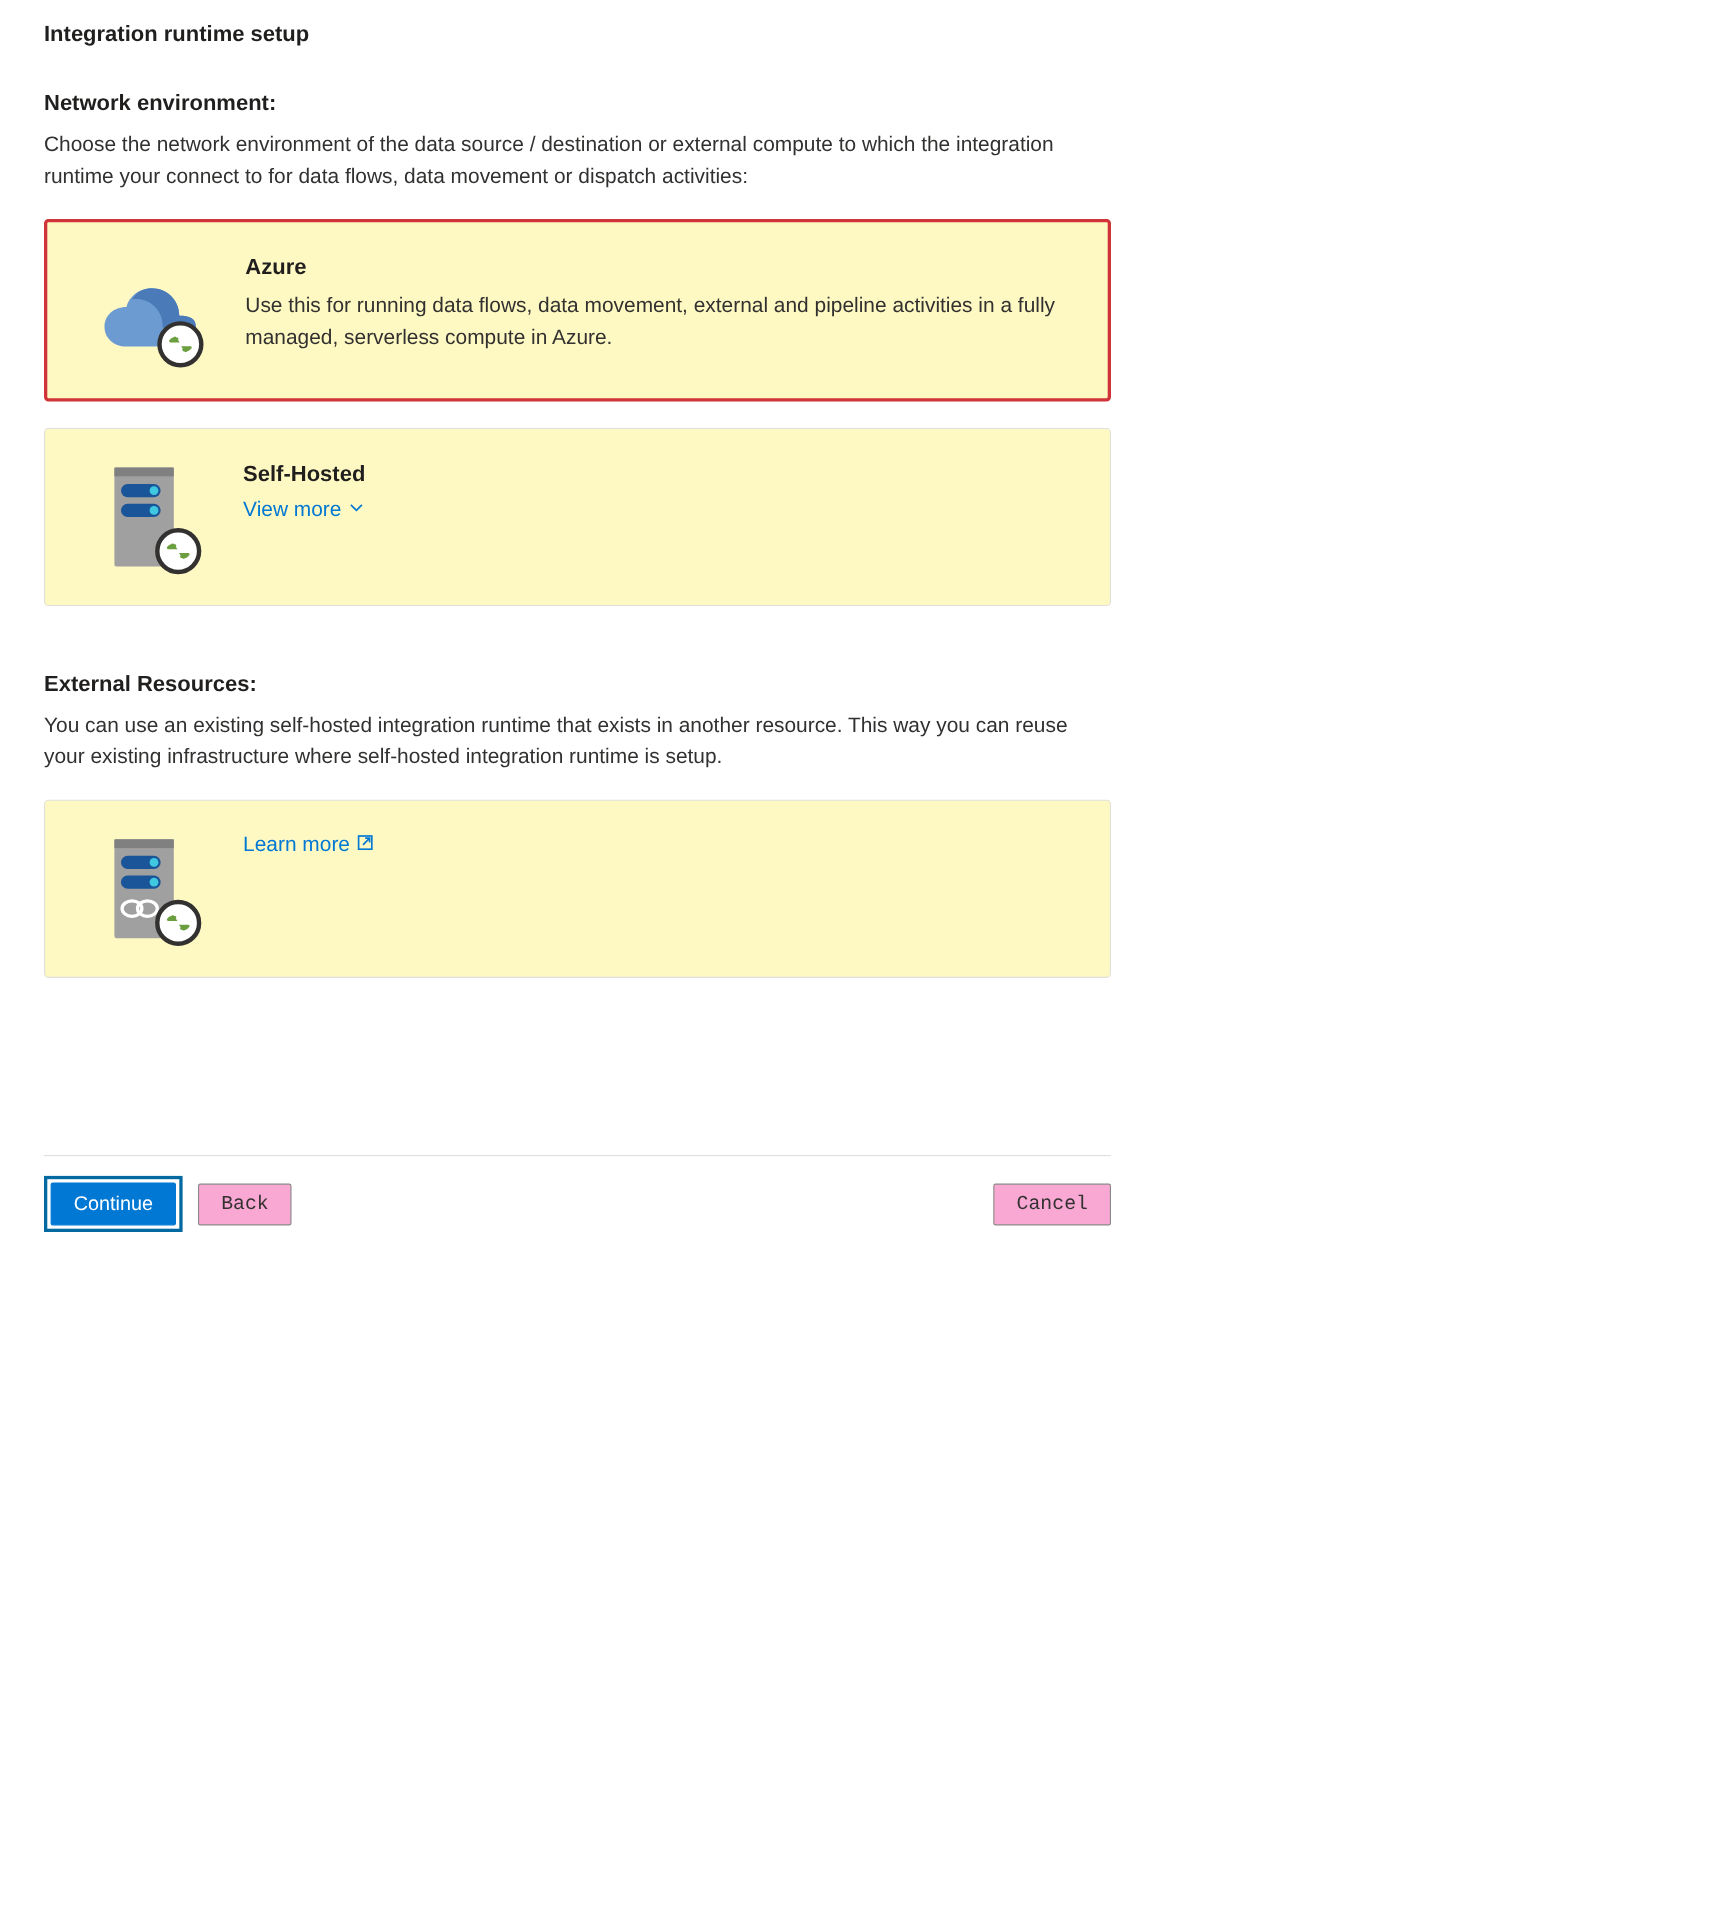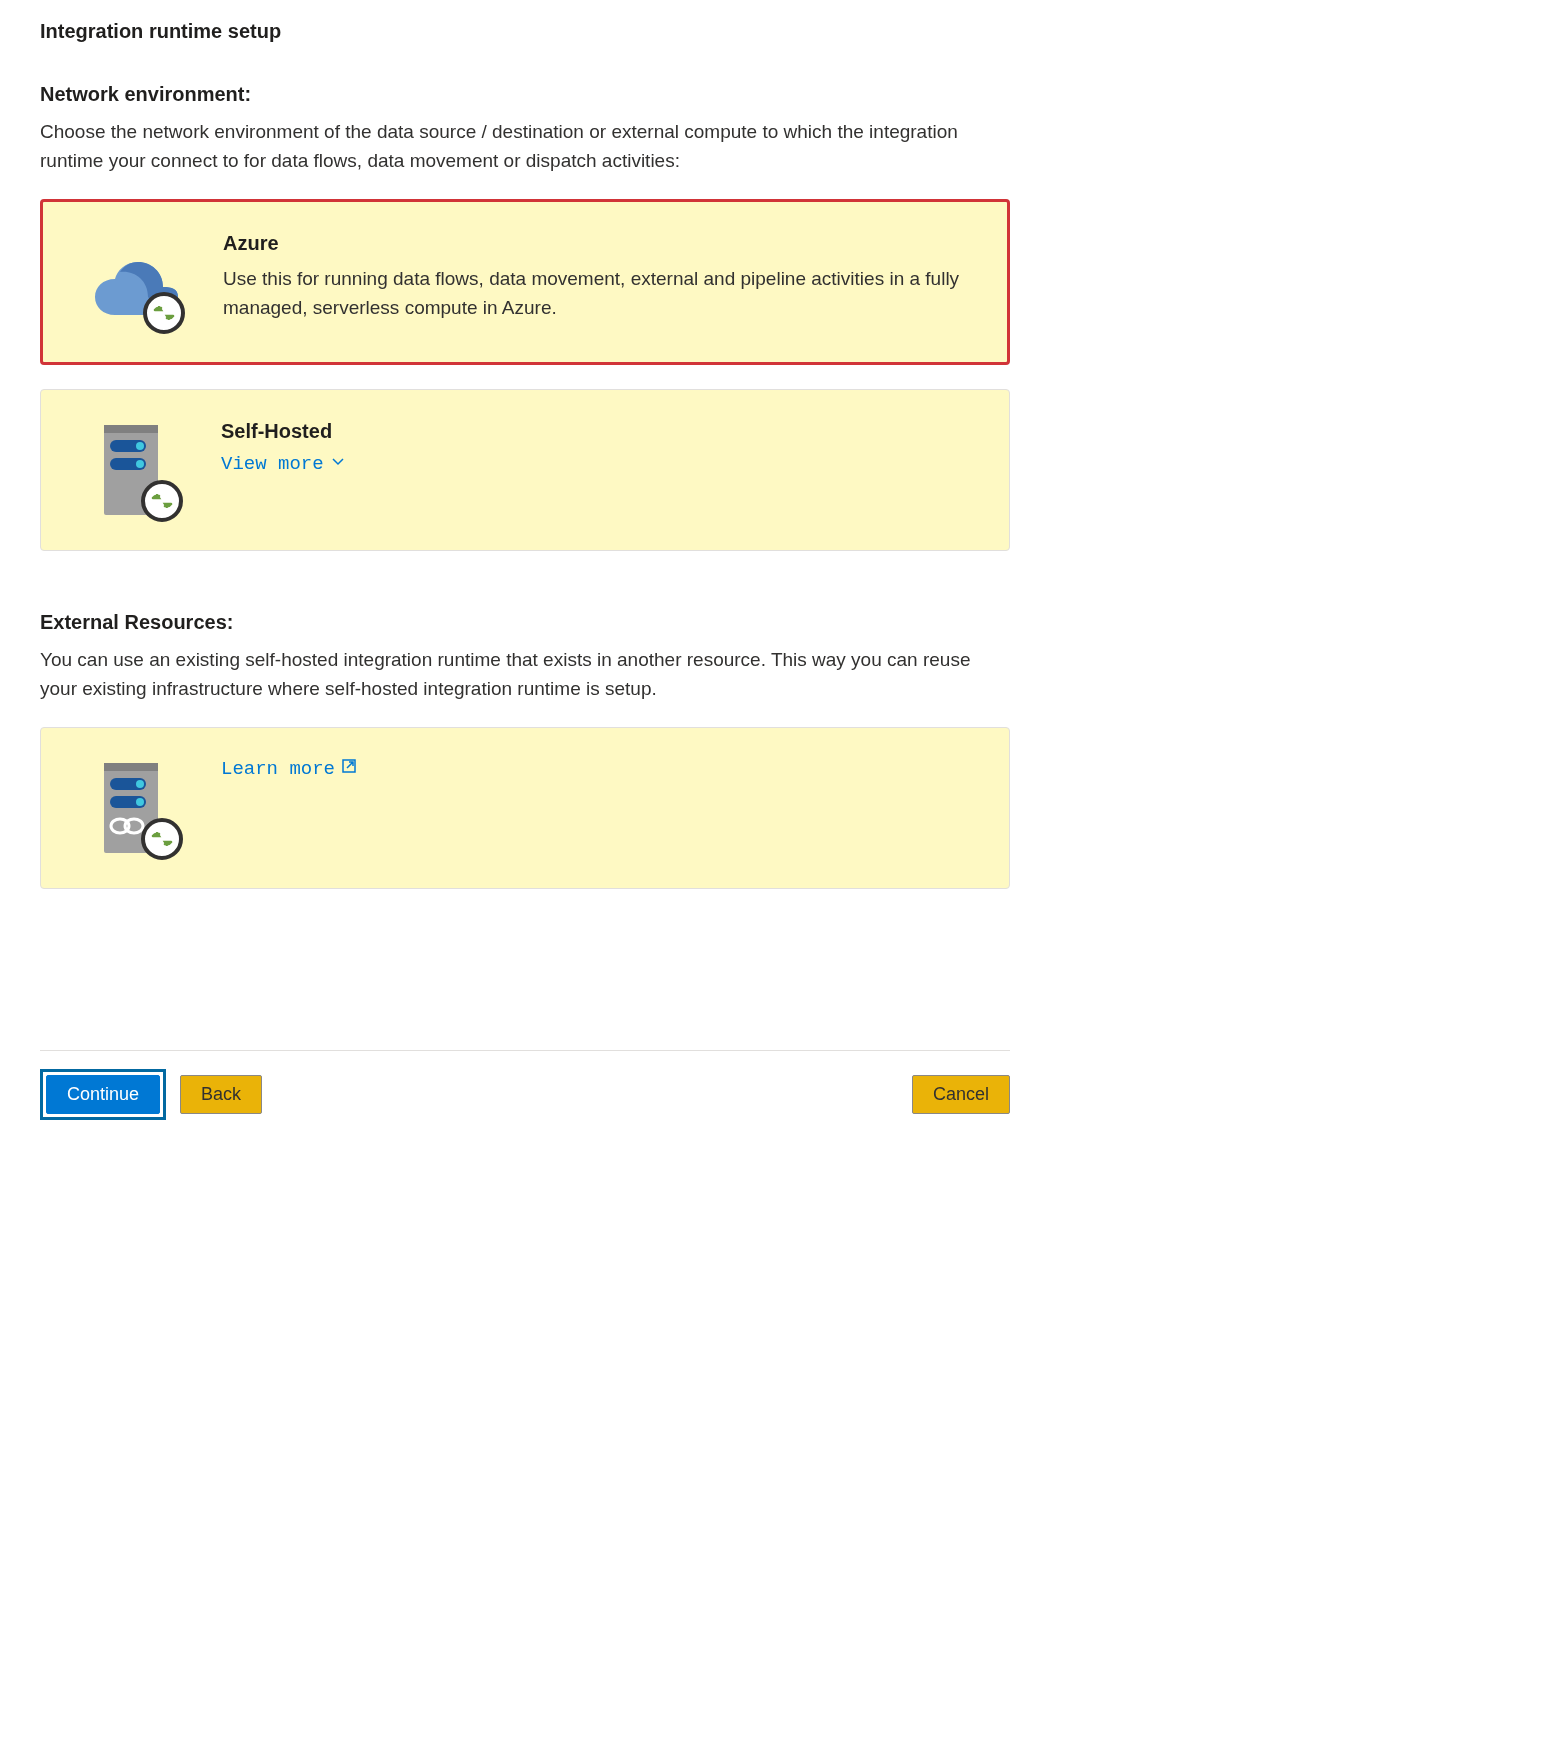--- a/index.html
+++ b/index.html
@@ -78,21 +78,20 @@
       color: #323130;
       margin-bottom: 6px;
     }
     .link {
       font-size: 19px;
       color: #0078d4;
       text-decoration: none;
       display: inline-flex;
       align-items: center;
       gap: 6px;
-      font-family: Liberation Mono, monospace;
     }
     .chevron-down {
       display: inline-block;
     }
     .external-icon {
       display: inline-block;
     }
     .section-gap {
       margin-top: 60px;
     }
@@ -113,23 +112,24 @@
       border-radius: 2px;
       cursor: pointer;
       font-family: inherit;
     }
     .btn-primary {
       background: #0078d4;
       color: #ffffff;
       border: 1px solid #0078d4;
     }
     .btn-default {
-      background: #eab308;
+      background: #f9a8d4;
       color: #323130;
       border: 1px solid #8a8886;
+      font-family: Liberation Mono, monospace;
     }
     .btn-primary-highlight {
       border: 3px solid #0369a1;
       padding: 3px;
       display: inline-block;
     }
     .badge-circle {
       position: absolute;
       bottom: -2px;
       right: -2px;

